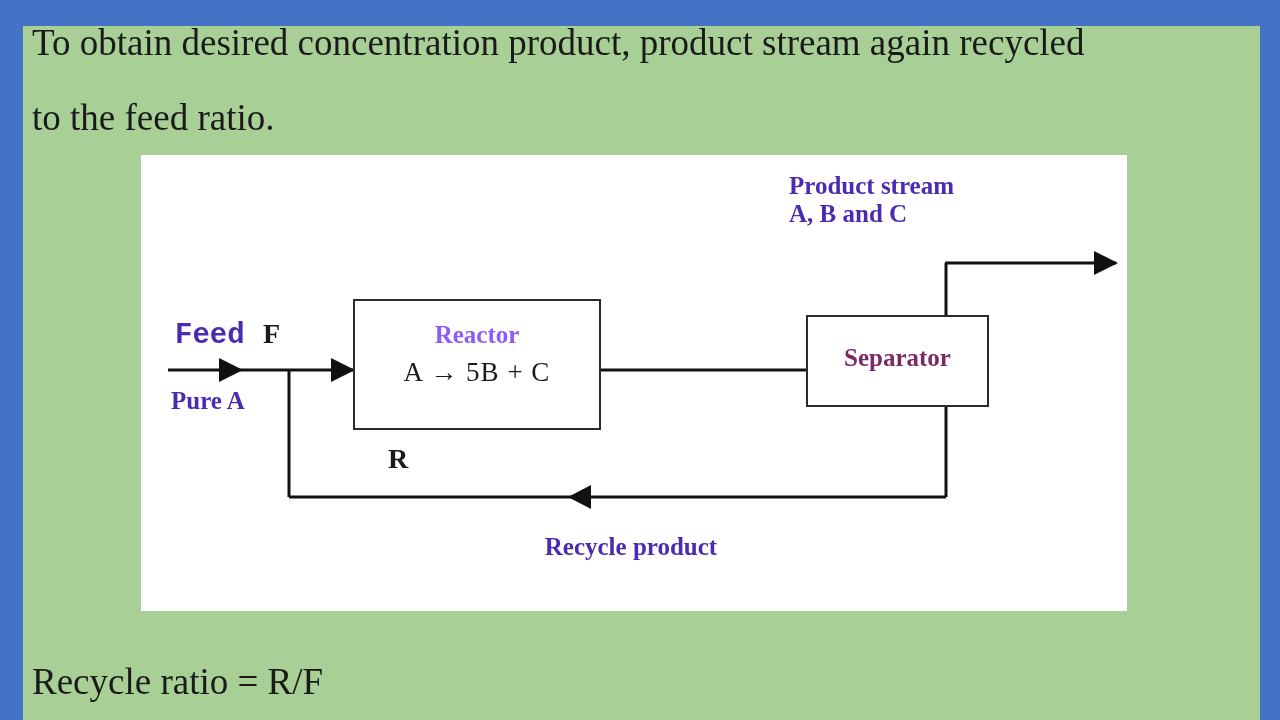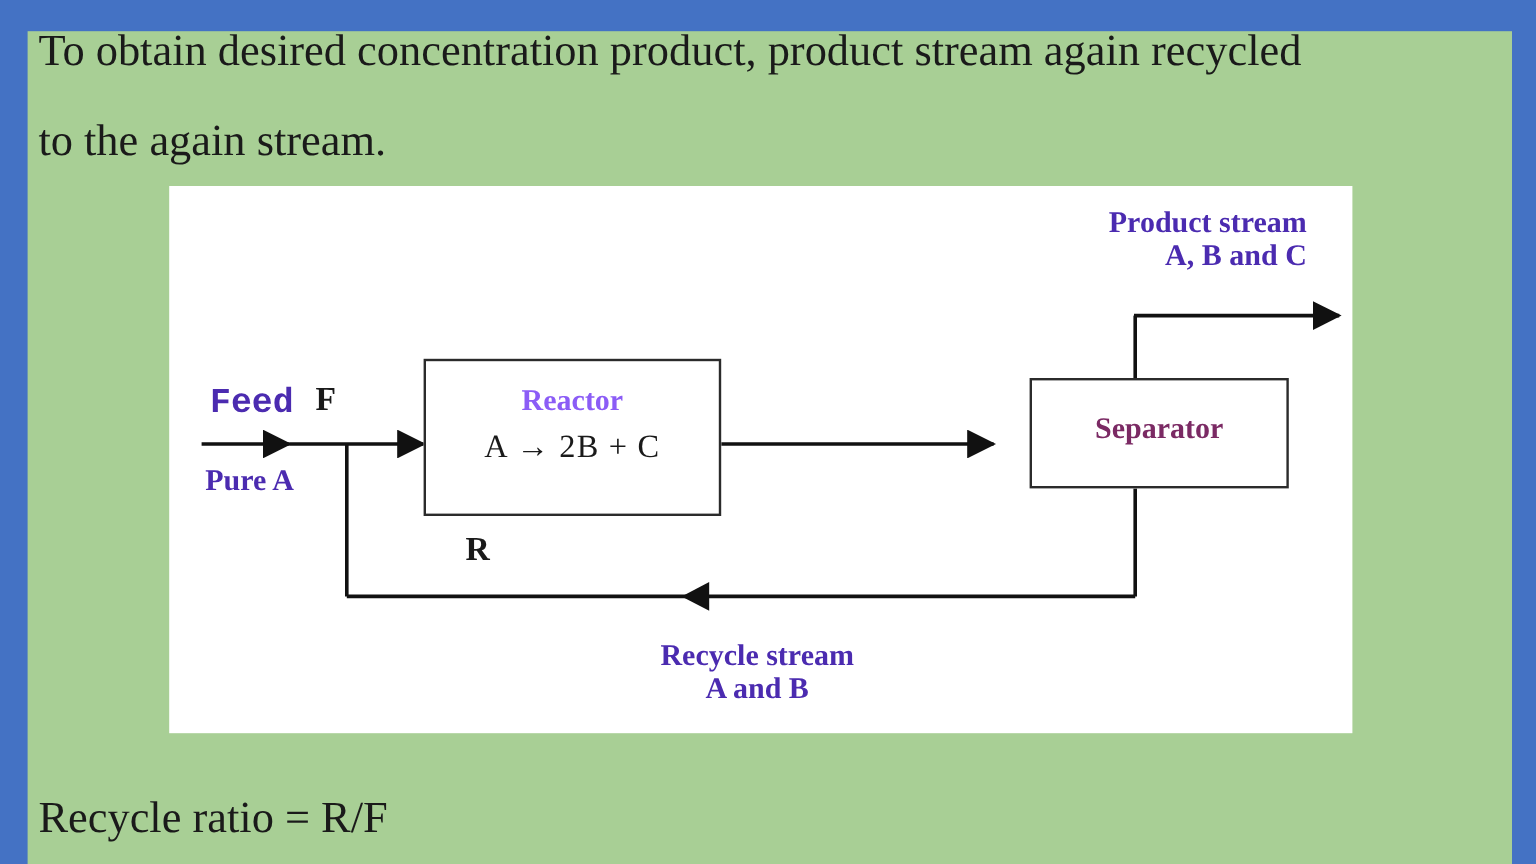--- a/index.html
+++ b/index.html
@@ -77,23 +77,23 @@
     background: #ffffff;
     box-sizing: border-box;
   }
   #reactor-box {
     left: 212px;
     top: 144px;
     width: 248px;
     height: 131px;
   }
   #separator-box {
-    left: 717px;
+    left: 665px;
     top: 160px;
-    width: 216px;
+    width: 183px;
     height: 92px;
   }
   .unit-title {
     position: absolute;
     width: 100%;
     text-align: center;
     font-family: "Liberation Serif", serif;
     font-weight: bold;
     white-space: nowrap;
   }
@@ -154,21 +154,21 @@
     top: 288px;
     font-family: "Liberation Serif", serif;
     font-weight: bold;
     font-size: 28px;
     color: #1a1a1a;
   }
   #product-label {
     left: 648px;
     top: 17px;
     font-size: 25px;
-    text-align: right;
+    text-align: left;
     width: 300px;
   }
   #recycle-label {
     left: 320px;
     top: 378px;
     font-size: 25px;
     text-align: center;
     width: 340px;
   }
   #diagram-svg {
@@ -178,21 +178,21 @@
   }
 </style>
 </head>
 <body>
 
 <div id="slide">
   <div id="slide-body">
 
     <div class="slide-text" id="text-line-1">To obtain desired concentration product, product stream again recycled</div>
 
-    <div class="slide-text" id="text-line-2">to the again stream.</div>
+    <div class="slide-text" id="text-line-2">to the feed ratio.</div>
 
     <div id="diagram">
       <div id="diagram-inner">
 
         <svg id="diagram-svg" width="986" height="456">
           <defs>
             <marker id="arrR" viewBox="0 0 12 12" refX="11" refY="6" markerWidth="8" markerHeight="8" orient="auto-start-reverse">
               <path d="M 0 0 L 12 6 L 0 12 z" fill="#111111"></path>
             </marker>
           </defs>
@@ -210,43 +210,42 @@
 
           <line x1="805" y1="252" x2="805" y2="342" stroke="#111111" stroke-width="3"></line>
 
           <line x1="805" y1="342" x2="148" y2="342" stroke="#111111" stroke-width="3"></line>
 
           <path d="M 427 342 L 450 330 L 450 354 z" fill="#111111"></path>
         </svg>
 
         <div class="unit-box" id="reactor-box">
           <div class="unit-title" id="reactor-label">Reactor</div>
-          <div id="reactor-eq">A → 2B + C</div>
+          <div id="reactor-eq">A → 5B + C</div>
         </div>
 
         <div class="unit-box" id="separator-box">
           <div class="unit-title" id="separator-label">Separator</div>
         </div>
 
         <div class="stream-label" id="feed-label">Feed</div>
 
         <div id="feed-f-label">F</div>
 
         <div class="stream-label" id="pure-a-label">Pure A</div>
 
         <div id="recycle-r-label">R</div>
 
         <div class="stream-label" id="product-label">
           <div>Product stream</div>
           <div>A, B and C</div>
         </div>
 
         <div class="stream-label" id="recycle-label">
-          <div>Recycle stream</div>
-          <div>A and B</div>
+          <div>Recycle product</div>
         </div>
 
       </div>
     </div>
 
     <div class="slide-text" id="text-bottom">Recycle ratio = R/F</div>
 
   </div>
 </div>
 

